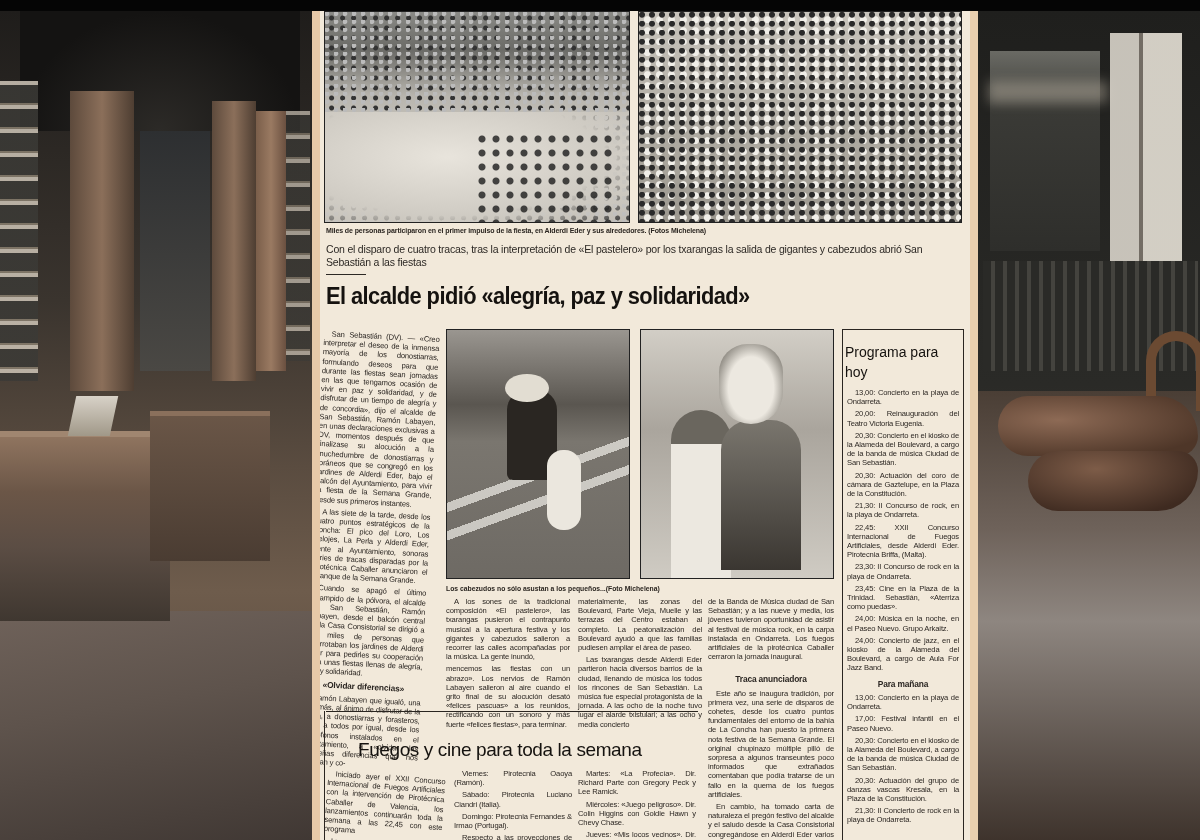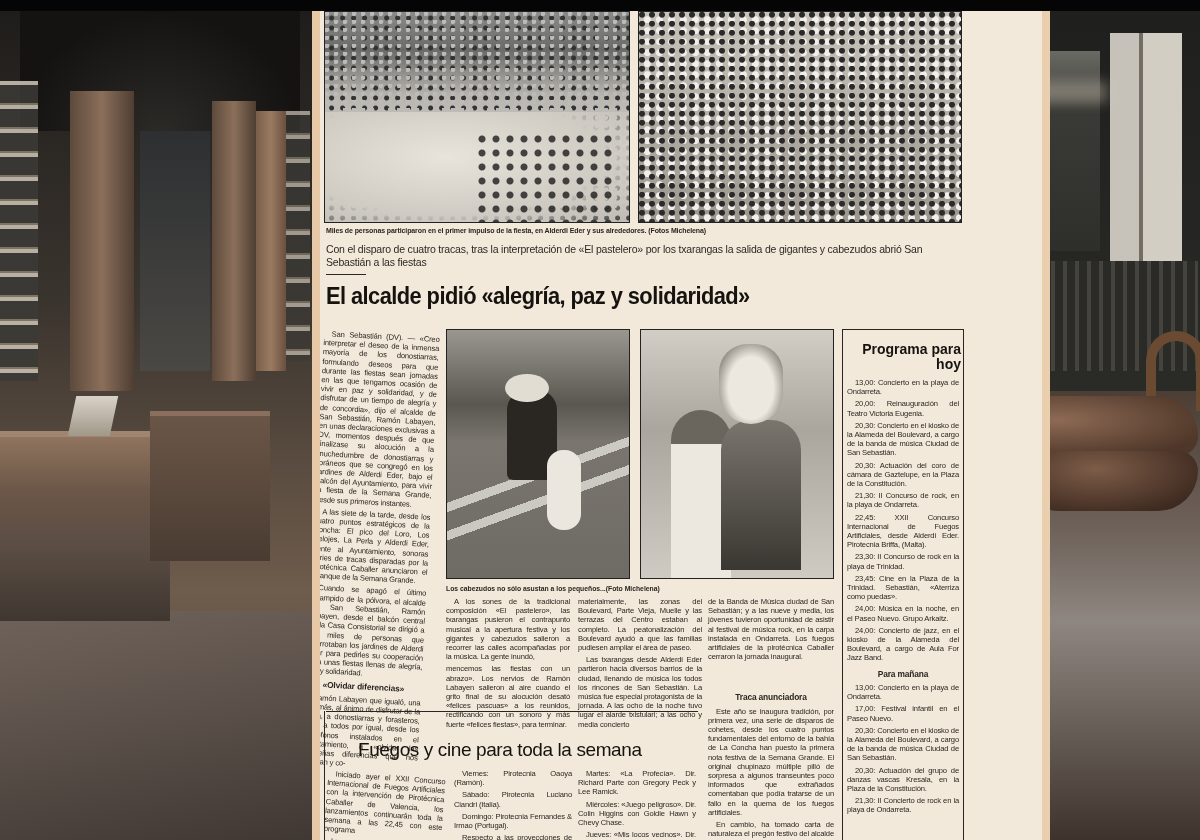--- a/index.html
+++ b/index.html
@@ -42,21 +42,21 @@
     .table-r { position: absolute; left: 0; top: 380px; width: 222px; height: 460px;
       background: linear-gradient(180deg, #4a3e35 0%, #6e625a 30%, #8e8680 50%, #3a2f28 100%); }
     .chair { position: absolute; left: 168px; top: 320px; width: 60px; height: 80px; border-radius: 40px 40px 0 0;
       border: 10px solid #6b4a32; border-bottom: none; }
     .cloth1 { position: absolute; left: 20px; top: 385px; width: 200px; height: 60px; border-radius: 30px 40px 20px 30px;
       background: radial-gradient(ellipse at 30% 40%, #8d6a55, #4e3628 80%); }
     .cloth2 { position: absolute; left: 50px; top: 440px; width: 170px; height: 60px; border-radius: 30px 20px 40px 30px;
       background: radial-gradient(ellipse at 40% 30%, #7d5c48, #3e2a20 80%); }
 
     
-    .paper { position: absolute; left: 312px; top: 11px; width: 738px; height: 829px;
+    .paper { position: absolute; left: 312px; top: 11px; width: 666px; height: 829px;
       background: #f2e9da; border-left: 8px solid #e7c9a8; border-right: 8px solid #e9cfae; overflow: hidden; color: #1a1714; }
 
     .photo { position: absolute; border: 1px solid #222; overflow: hidden; }
     .crowd1 { left: 4px; top: 0; width: 306px; height: 212px;
       background:
         radial-gradient(circle at 20% 20%, #bbb 0 2px, transparent 3px) 0 0/9px 8px,
         radial-gradient(circle at 60% 60%, #333 0 2px, transparent 3px) 0 0/11px 10px,
         linear-gradient(180deg, #8a8a86 0%, #6a6a66 18%, #b8b5ae 40%, #d4d0c8 70%, #bdb9b1 100%); }
     .crowd1 .plaza { position: absolute; left: 0; top: 100px; width: 306px; height: 112px;
       background: radial-gradient(ellipse at 40% 40%, #e8e4dc 0%, #d0ccc4 60%, transparent 100%); }
@@ -94,21 +94,21 @@
     .photo-c2 .body { position: absolute; left: 80px; top: 90px; width: 80px; height: 150px; border-radius: 30px 30px 0 0; background: linear-gradient(180deg,#7a766e,#3a3631); }
     .photo-c2 .girl { position: absolute; left: 30px; top: 80px; width: 60px; height: 170px; border-radius: 30px 30px 0 0; background: linear-gradient(180deg,#6a665e 0 20%, #ece8e0 20%); }
 
     .caption-mid { position: absolute; left: 126px; top: 574px; font-size: 6.8px; font-weight: bold; color: #2a2520; white-space: nowrap; }
 
     .col-m1 { left: 126px; top: 586px; width: 124px; }
     .col-m2 { left: 258px; top: 586px; width: 124px; }
     .col-m3 { left: 388px; top: 586px; width: 126px; }
 
     .box { position: absolute; left: 522px; top: 318px; width: 122px; height: 520px; border: 1px solid #2a2520; }
-    .box h3 { font-size: 14px; font-weight: bold; text-align: right; line-height: 15px; margin: 12px 2px 6px; color: #15120f; }
+    .box h3 { font-size: 14px; font-weight: normal; text-align: left; line-height: 20px; margin: 12px 2px 6px; color: #15120f; }
     .box .col { position: static; padding: 0 4px; }
     .box .sub { font-size: 8.4px; font-weight: bold; text-align: center; margin: 7px 0 4px; }
 
     .rule-h { position: absolute; left: 6px; top: 700px; width: 372px; height: 1px; background: #2a2520; }
     .rule-v { position: absolute; left: 4px; top: 700px; width: 1px; height: 140px; background: #2a2520; }
     .headline2 { position: absolute; left: 38px; top: 728px; font-size: 19px; font-weight: normal; color: #15120f; letter-spacing: -0.4px; white-space: nowrap; }
     .col-b1 { left: 8px; top: 758px; width: 118px; transform: rotate(4deg); transform-origin: left top; }
     .col-b2 { left: 134px; top: 758px; width: 118px; }
     .col-b3 { left: 258px; top: 758px; width: 118px; }
   </style>
@@ -178,35 +178,35 @@
   <div class="col col-m1">
     <p>A los sones de la tradicional composición «El pastelero», las txarangas pusieron el contrapunto musical a la apertura festiva y los gigantes y cabezudos salieron a recorrer las calles acompañadas por la música. La gente inundó,</p>
     <p style="text-indent:0">mencemos las fiestas con un abrazo». Los nervios de Ramón Labayen salieron al aire cuando el grito final de su alocución desató «felices pascuas» a los reunidos, rectificando con un sonoro y más fuerte «felices fiestas», para terminar.</p>
   </div>
   <div class="col col-m2">
     <p style="text-indent:0">materialmente, las zonas del Boulevard, Parte Vieja, Muelle y las terrazas del Centro estaban al completo. La peatonalización del Boulevard ayudó a que las familias pudiesen ampliar el área de paseo.</p>
     <p>Las txarangas desde Alderdi Eder partieron hacia diversos barrios de la ciudad, llenando de música los todos los rincones de San Sebastián. La música fue especial protagonista de la jornada. A las ocho de la noche tuvo lugar el alarde txistulari; a las ocho y media concierto</p>
   </div>
   <div class="col col-m3">
     <p style="text-indent:0">de la Banda de Música ciudad de San Sebastián; y a las nueve y media, los jóvenes tuvieron oportunidad de asistir al festival de música rock, en la carpa instalada en Ondarreta. Los fuegos artificiales de la pirotécnica Caballer cerraron la jornada inaugural.</p>
-    <h4 style="margin-top:32px">Traca anunciadora</h4>
+    <h4 style="margin-top:14px">Traca anunciadora</h4>
     <p>Este año se inaugura tradición, por primera vez, una serie de disparos de cohetes, desde los cuatro puntos fundamentales del entorno de la bahía de La Concha han puesto la primera nota festiva de la Semana Grande. El original chupinazo múltiple pilló de sorpresa a algunos transeuntes poco informados que extrañados comentaban que podía tratarse de un fallo en la quema de los fuegos artificiales.</p>
     <p>En cambio, ha tomado carta de naturaleza el pregón festivo del alcalde y el saludo desde la Casa Consistorial congregándose en Alderdi Eder varios miles de personas</p>
   </div>
 
   <div class="box">
     <h3>Programa para hoy</h3>
     <div class="col">
       <p>13,00: Concierto en la playa de Ondarreta.</p>
       <p>20,00: Reinauguración del Teatro Victoria Eugenia.</p>
       <p>20,30: Concierto en el kiosko de la Alameda del Boulevard, a cargo de la banda de música Ciudad de San Sebastián.</p>
       <p>20,30: Actuación del coro de cámara de Gaztelupe, en la Plaza de la Constitución.</p>
       <p>21,30: II Concurso de rock, en la playa de Ondarreta.</p>
       <p>22,45: XXII Concurso Internacional de Fuegos Artificiales, desde Alderdi Eder. Pirotecnia Briffa, (Malta).</p>
-      <p>23,30: II Concurso de rock en la playa de Trinidad.</p>
+      <p>23,30: II Concurso de rock en la playa de Ondarreta.</p>
       <p>23,45: Cine en la Plaza de la Trinidad. Sebastián, «Aterriza como puedas».</p>
       <p>24,00: Música en la noche, en el Paseo Nuevo. Grupo Arkaitz.</p>
       <p>24,00: Concierto de jazz, en el kiosko de la Alameda del Boulevard, a cargo de Aula For Jazz Band.</p>
       <div class="sub">Para mañana</div>
       <p>13,00: Concierto en la playa de Ondarreta.</p>
       <p>17,00: Festival infantil en el Paseo Nuevo.</p>
       <p>20,30: Concierto en el kiosko de la Alameda del Boulevard, a cargo de la banda de música Ciudad de San Sebastián.</p>
       <p>20,30: Actuación del grupo de danzas vascas Kresala, en la Plaza de la Constitución.</p>
       <p>21,30: II Concierto de rock en la playa de Ondarreta.</p>
 

